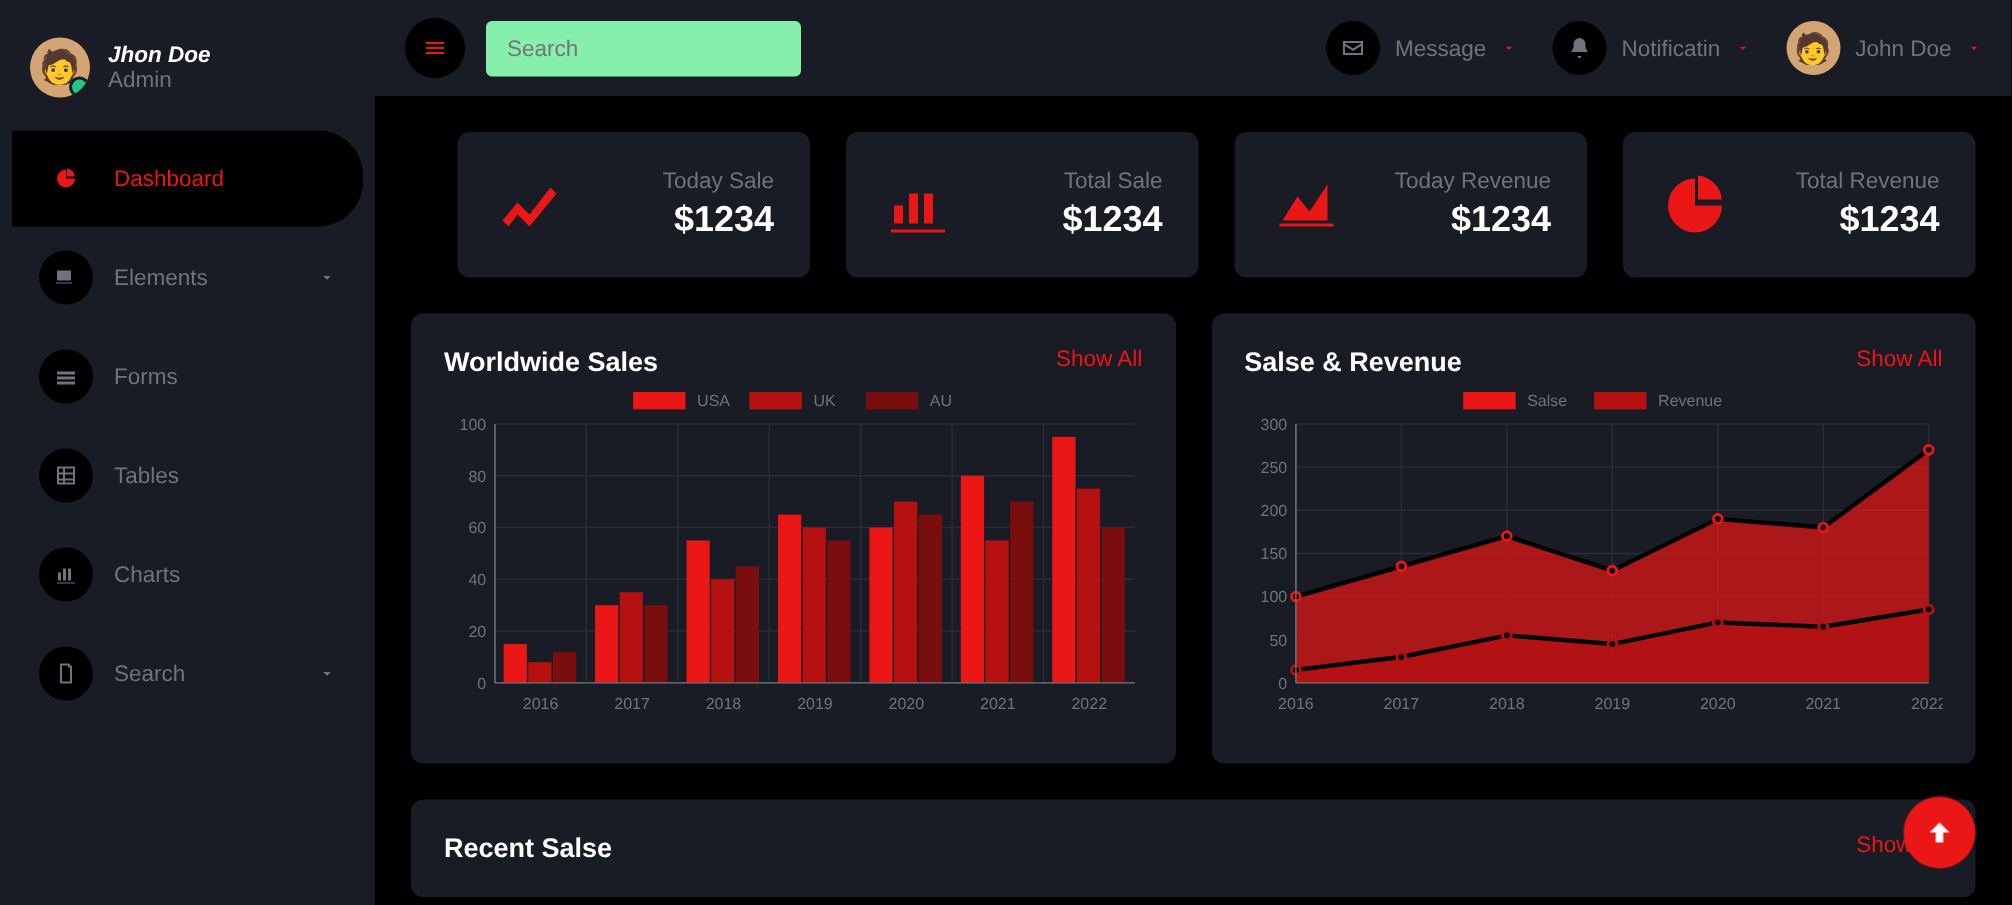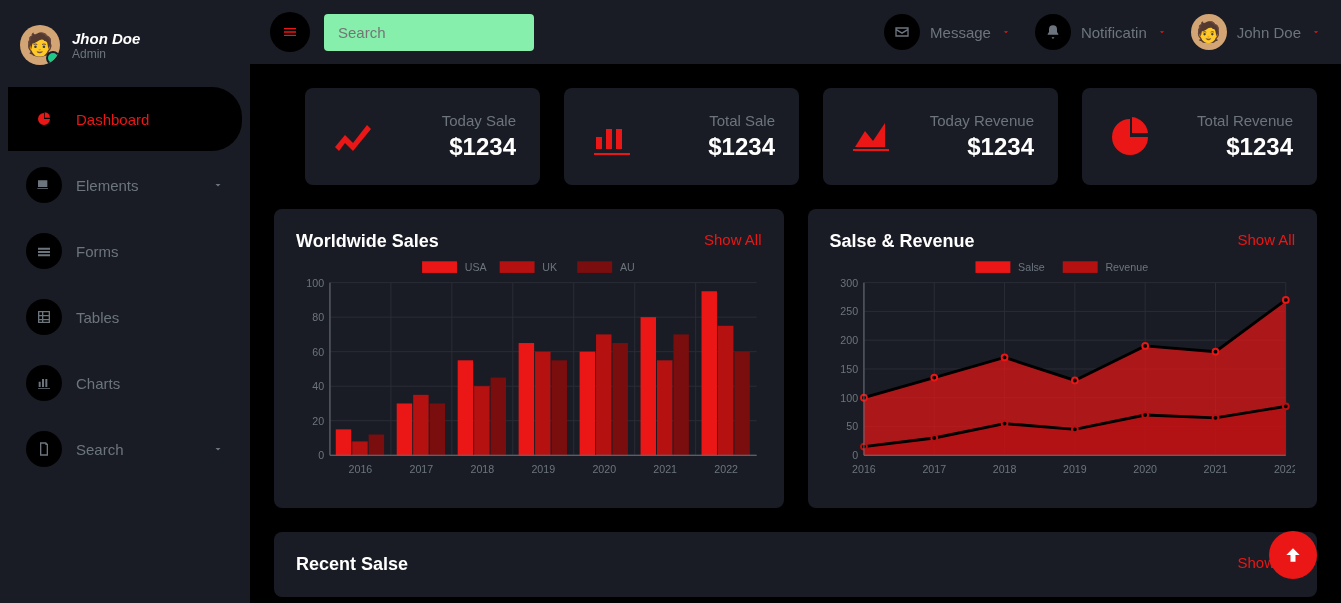--- a/index.html
+++ b/index.html
@@ -8,21 +8,21 @@
 
 .sidebar { position: fixed; left: 0; top: 0; width: 250px; height: 100%; background: #191c24; padding: 15px 0; }
 .brand { display: flex; align-items: center; padding: 0 20px 20px; gap: 10px; }
 .brand-icon { width: 30px; height: 30px; fill: #eb1616; }
 .brand-text { color: #eb1616; font-size: 24px; font-weight: 700; }
 .user-block { display: flex; align-items: center; padding: 10px 20px 20px; gap: 12px; }
 .avatar { width: 40px; height: 40px; border-radius: 50%; background: #d4a574; position: relative; overflow: hidden; }
 .avatar::after { content: ''; position: absolute; bottom: 0; right: 0; width: 10px; height: 10px; background: #1cc88a; border: 2px solid #191c24; border-radius: 50%; }
 .avatar-img { width: 100%; height: 100%; border-radius: 50%; display: flex; align-items: center; justify-content: center; font-size: 22px; }
 .user-name { color: #fff; font-size: 15px; font-weight: 600; font-style: italic; }
-.user-role { font-size: 12px; }
+.user-role { font-size: 15px; }
 .nav { list-style: none; padding: 0 8px; }
 .nav-item { display: flex; align-items: center; padding: 14px 18px; gap: 14px; margin: 2px 0; border-radius: 0 30px 30px 0; cursor: pointer; font-size: 15px; }
 .nav-item.active { background: #000; color: #eb1616; }
 .nav-item .nav-icon { width: 36px; height: 36px; background: #000; border-radius: 50%; display: flex; align-items: center; justify-content: center; fill: #6c757d; }
 .nav-item.active .nav-icon { fill: #eb1616; }
 .nav-item .chev { margin-left: auto; width: 12px; height: 12px; fill: #6c757d; }
 
 
 .content { margin-left: 250px; }
 .topbar { background: #191c24; height: 64px; display: flex; align-items: center; padding: 0 20px; gap: 14px; }

